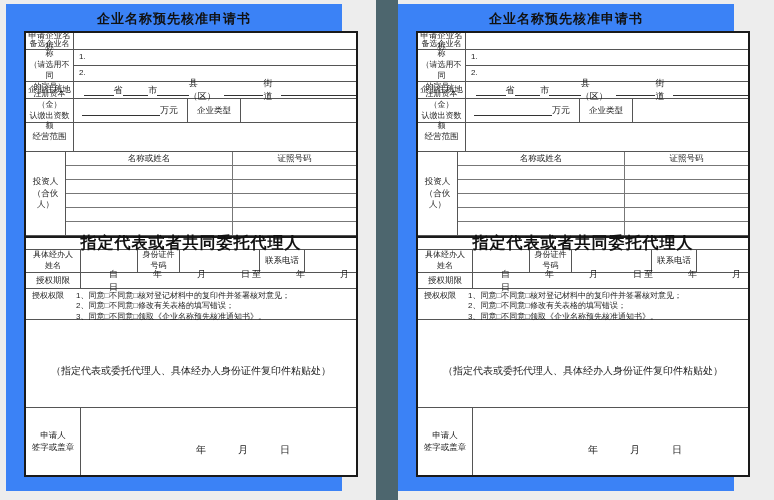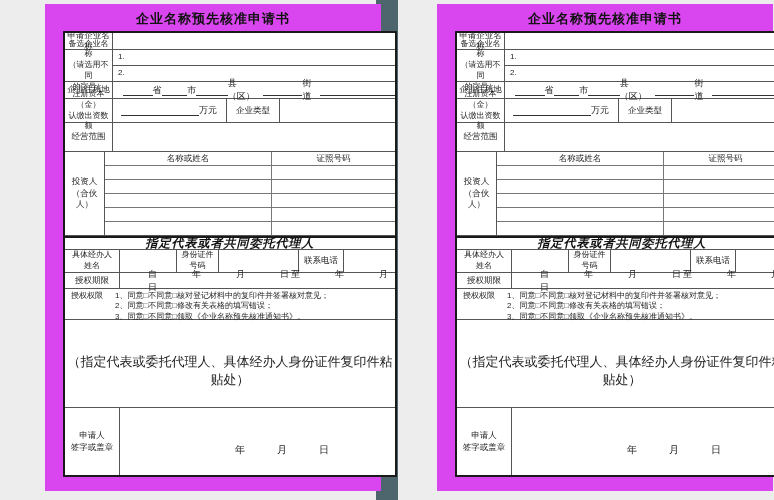--- a/index.html
+++ b/index.html
@@ -6,23 +6,22 @@
   body{
     width:774px;height:500px;position:relative;overflow:hidden;
     background:#ededed;
     font-family:"Liberation Sans", sans-serif;
     color:#1c1c1c;
   }
   .divider{
     position:absolute;top:0;width:22px;height:500px;left:376px;
   }
   .page{
-    position:absolute;top:4px;width:336px;height:487px;background:#d946ef;
+    position:absolute;top:4px;width:336px;height:487px;background:#3b82f6;
     box-sizing:border-box;
-    margin-left:39px;
   }
   .page:nth-of-type(2){left:6px;}
   .page:nth-of-type(3){left:398px;}
   .title{
     text-align:center;font-weight:bold;font-size:13px;letter-spacing:1px;
     padding-top:6px;height:16px;color:#111;
     font-family:"Liberation Serif","DejaVu Serif",serif;
   }
   .tbl{
     position:absolute;left:18px;top:27px;width:334px;
@@ -44,31 +43,31 @@
   .addr{display:flex;align-items:center;font-size:9px;padding-left:10px;}
   .u{display:inline-block;border-bottom:1px solid #333;height:10px;}
   .capval{display:flex;align-items:center;font-size:9px;padding-left:8px;}
   .irow{display:flex;flex:1;border-bottom:1px solid #777;box-sizing:border-box;}
   .irow:last-child{border-bottom:none;}
   .ic{box-sizing:border-box;font-size:8.5px;display:flex;align-items:center;justify-content:center;}
   .ic.name{width:167px;border-right:1px solid #777;}
   .ic.id{flex:1;}
   .sechdr{
     height:14px;display:flex;align-items:center;justify-content:center;
-    font-weight:bold;font-size:12px;color:#111;border-top:2px solid #1a1a1a;
+    font-weight:bold;font-size:16px;color:#111;border-top:2px solid #1a1a1a;
     border-bottom:1px solid #555;box-sizing:border-box;
-    font-family:"Liberation Serif","DejaVu Serif",serif;letter-spacing:1px;font-style:italic;
+    font-family:"Liberation Serif","DejaVu Serif",serif;letter-spacing:1px;
   }
   .termval{display:flex;align-items:center;font-size:9px;padding-left:28px;letter-spacing:2px;}
   .permrow{display:flex;font-size:8px;line-height:1.3;padding:2px 4px 2px 6px;box-sizing:border-box;}
   .permlabel{width:44px;flex-shrink:0;padding-top:0;}
   .permlines{flex:1;}
   .paste{
     display:flex;align-items:center;justify-content:center;
-    font-size:13px;box-sizing:border-box;padding-top:14px;text-align:center;
+    font-size:10px;box-sizing:border-box;padding-top:14px;text-align:center;
   }
   .sigcell{position:relative;font-family:Liberation Mono, monospace;}
   .sigdate{position:absolute;right:62px;bottom:18px;font-size:10px;letter-spacing:4px;}
 </style>
 </head>
 <body style="background: rgb(237, 237, 237);">
 
 <div class="divider" style="background: rgb(77, 102, 110);"></div>
 
 <div class="page" id="page-template">

